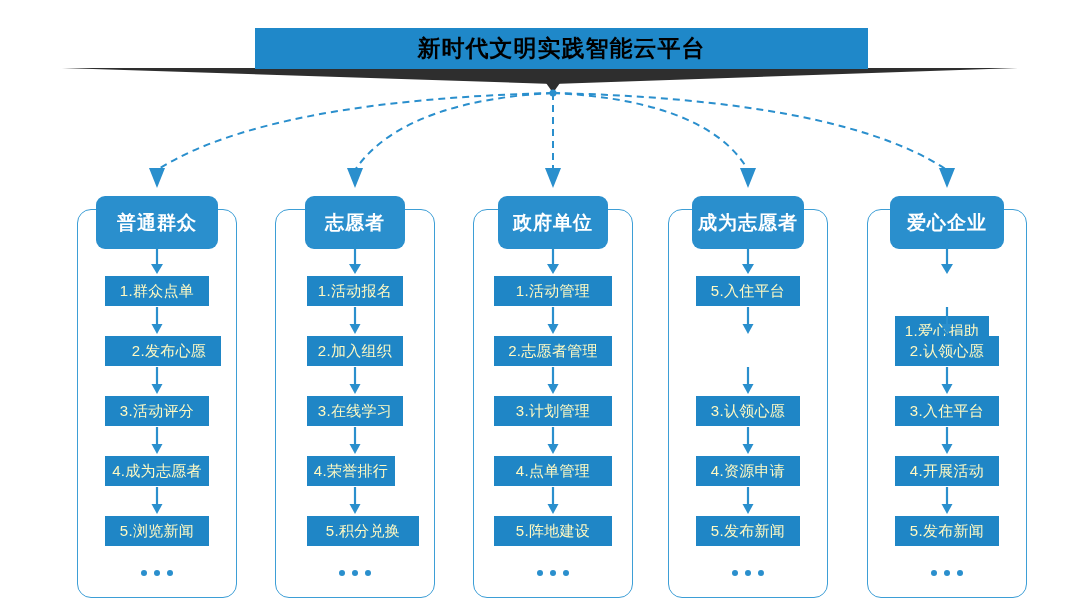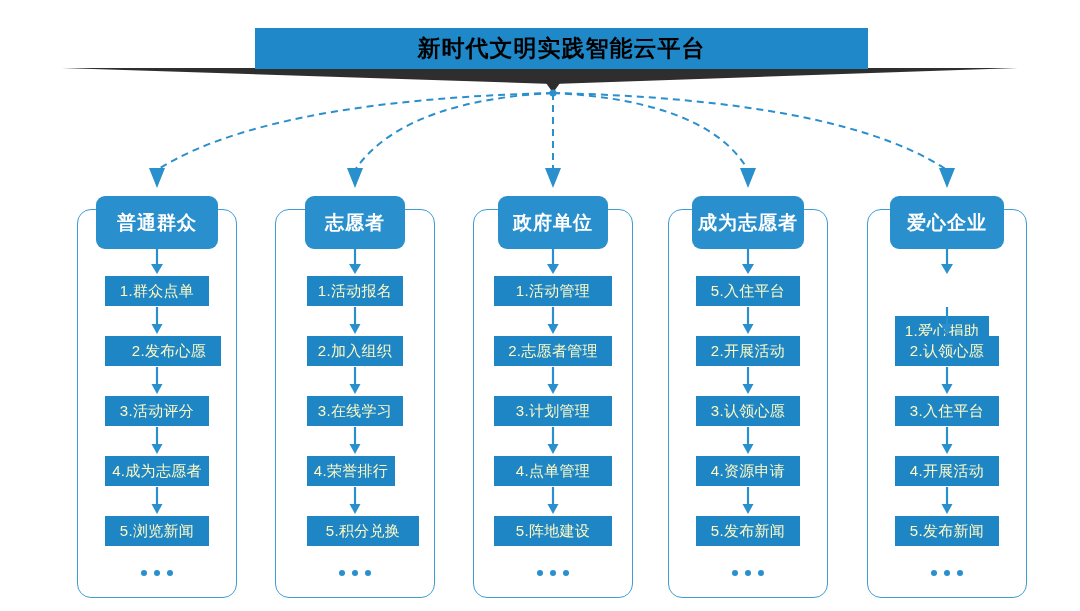--- a/index.html
+++ b/index.html
@@ -190,21 +190,20 @@
       <div class="col-header" style="left: 692px; width: 112px;">成为志愿者</div>
       <svg class="arrow-svg" width="18" height="36" viewBox="0 0 18 36" style="left: 739px; top: 240px;">
         <path d="M9 0 V26" stroke="#2a8fcd" stroke-width="2.2" fill="none"></path>
         <path d="M3 24 L15 24 L9 34 Z" fill="#2a8fcd"></path>
       </svg>
       <div class="item-chip" style="left: 696px; top: 276px; width: 104px;">5.入住平台</div>
       <svg class="arrow-svg" width="18" height="30" viewBox="0 0 18 30" style="left: 739px; top: 306px;">
         <path d="M9 1 V20" stroke="#2a8fcd" stroke-width="2.2" fill="none"></path>
         <path d="M3.5 18 L14.5 18 L9 28 Z" fill="#2a8fcd"></path>
       </svg>
-      <div class="item-chip" style="left: 696px; top: 336px; width: 104px;">2.开展活动</div>
       <svg class="arrow-svg" width="18" height="30" viewBox="0 0 18 30" style="left: 739px; top: 366px;">
         <path d="M9 1 V20" stroke="#2a8fcd" stroke-width="2.2" fill="none"></path>
         <path d="M3.5 18 L14.5 18 L9 28 Z" fill="#2a8fcd"></path>
       </svg>
       <div class="item-chip" style="left: 696px; top: 396px; width: 104px;">3.认领心愿</div>
       <svg class="arrow-svg" width="18" height="30" viewBox="0 0 18 30" style="left: 739px; top: 426px;">
         <path d="M9 1 V20" stroke="#2a8fcd" stroke-width="2.2" fill="none"></path>
         <path d="M3.5 18 L14.5 18 L9 28 Z" fill="#2a8fcd"></path>
       </svg>
       <div class="item-chip" style="left: 696px; top: 456px; width: 104px;">4.资源申请</div>

